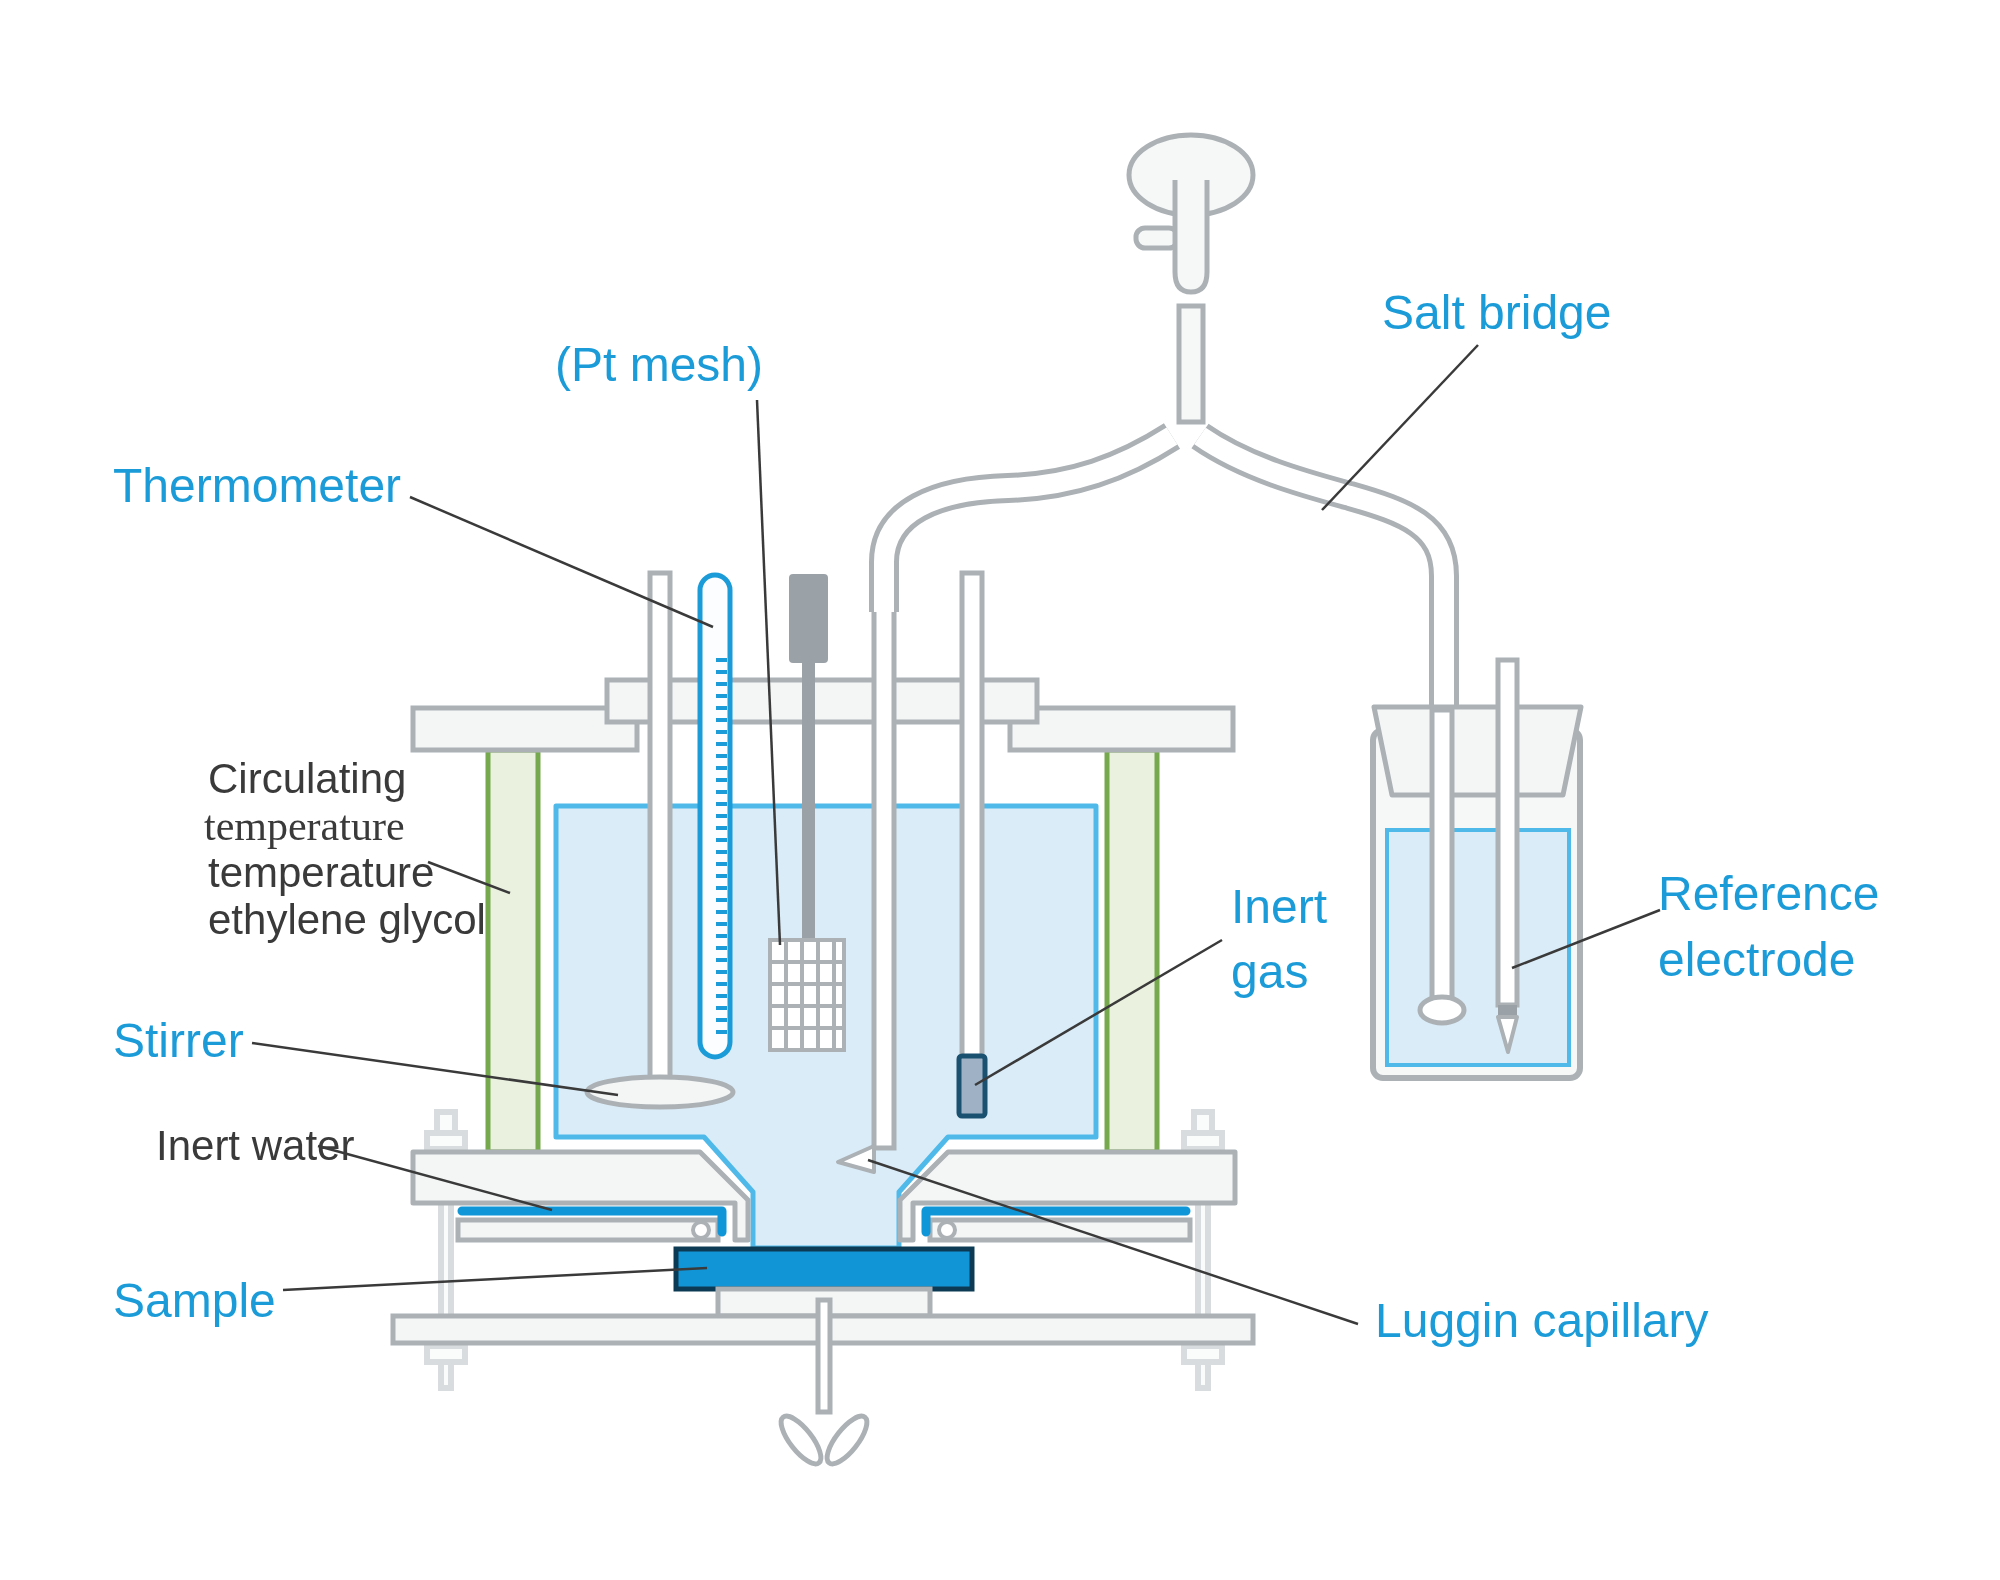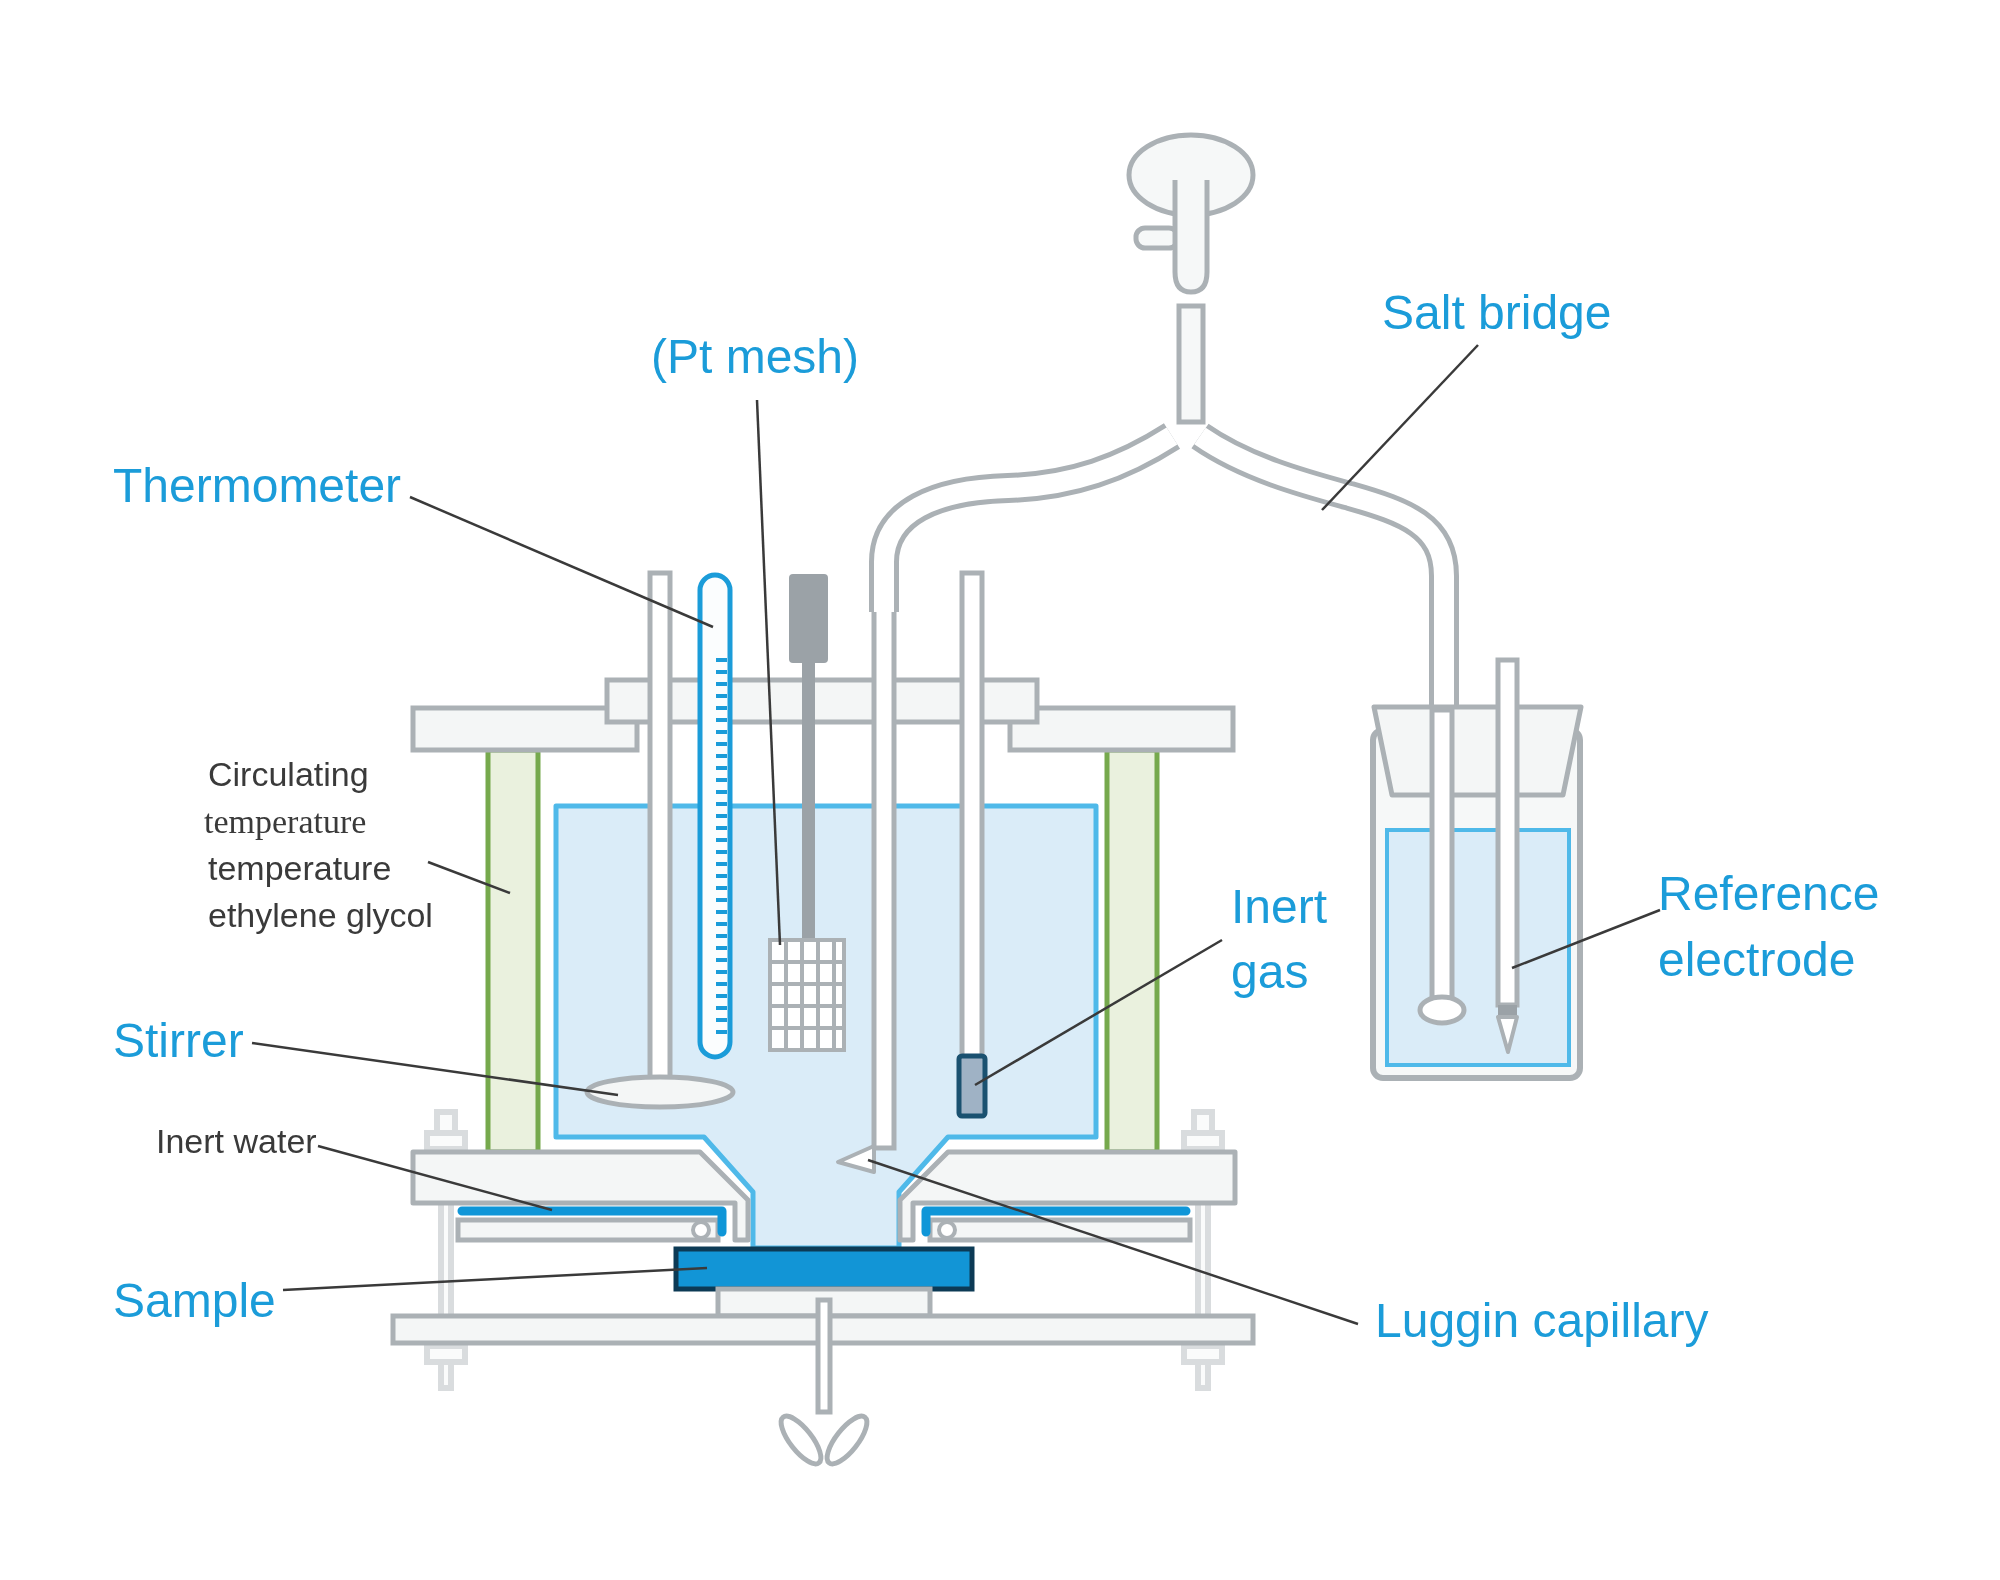--- a/index.html
+++ b/index.html
@@ -7,21 +7,21 @@
     --liquid:#daecf8; --liquidline:#4fb9e9; --water:#0f96d8;
     --samplefill:#1295d6; --sampleline:#0c3a55; --greenline:#76a94d; --greenfill:#eaf1de;
     --metal:#9ba2a7; --boltline:#d9dcde; --boltfill:#fafbfb; --tipfill:#9fb2c5; --tipline:#1a5170;
   }
   html,body{margin:0;padding:0;background:#fff;}
   .stage{position:relative;width:2000px;height:1580px;background:#fff;overflow:hidden;
          font-family:"Liberation Sans", sans-serif;}
   .stage svg{position:absolute;left:0;top:0;}
   .lbl{position:absolute;white-space:nowrap;line-height:1.05;}
   .lbl.blue{color:var(--blue);font-size:48px;}
-  .lbl.dark{color:var(--ink);font-size:34px;}
+  .lbl.dark{color:var(--ink);font-size:42px;}
 </style>
 </head>
 <body>
 
 <div class="stage">
 
 <svg width="2000" height="1580" viewBox="0 0 2000 1580">
 
   <g stroke="var(--boltline)" stroke-width="6" fill="var(--boltfill)">
     <rect x="441" y="1133" width="10" height="254"></rect>
@@ -132,21 +132,21 @@
     <line x1="428" y1="862" x2="510" y2="893"></line>
     <line x1="252" y1="1043" x2="618" y2="1095"></line>
     <line x1="318" y1="1146" x2="552" y2="1210"></line>
     <line x1="283" y1="1290" x2="707" y2="1268"></line>
     <line x1="1222" y1="940" x2="975" y2="1085"></line>
     <line x1="1660" y1="910" x2="1512" y2="968"></line>
     <line x1="868" y1="1160" x2="1358" y2="1324"></line>
   </g>
 </svg>
 
-<div class="lbl blue" style="left:555px;top:332px;width:400px;text-align:center;">(Pt mesh)</div>
+<div class="lbl blue" style="left:555px;top:340px;width:400px;">(Pt mesh)</div>
 
 <div class="lbl blue" style="left:1382px;top:288px;">Salt bridge</div>
 
 <div class="lbl blue" style="left:113px;top:461px;">Thermometer</div>
 
 <div class="lbl dark" style="left:208px;top:757px;">Circulating</div>
 <div class="lbl dark" style="left:204px;top:804px;font-family:Liberation Serif, serif;">temperature</div>
 <div class="lbl dark" style="left:208px;top:851px;">temperature</div>
 <div class="lbl dark" style="left:208px;top:898px;">ethylene glycol</div>
 

